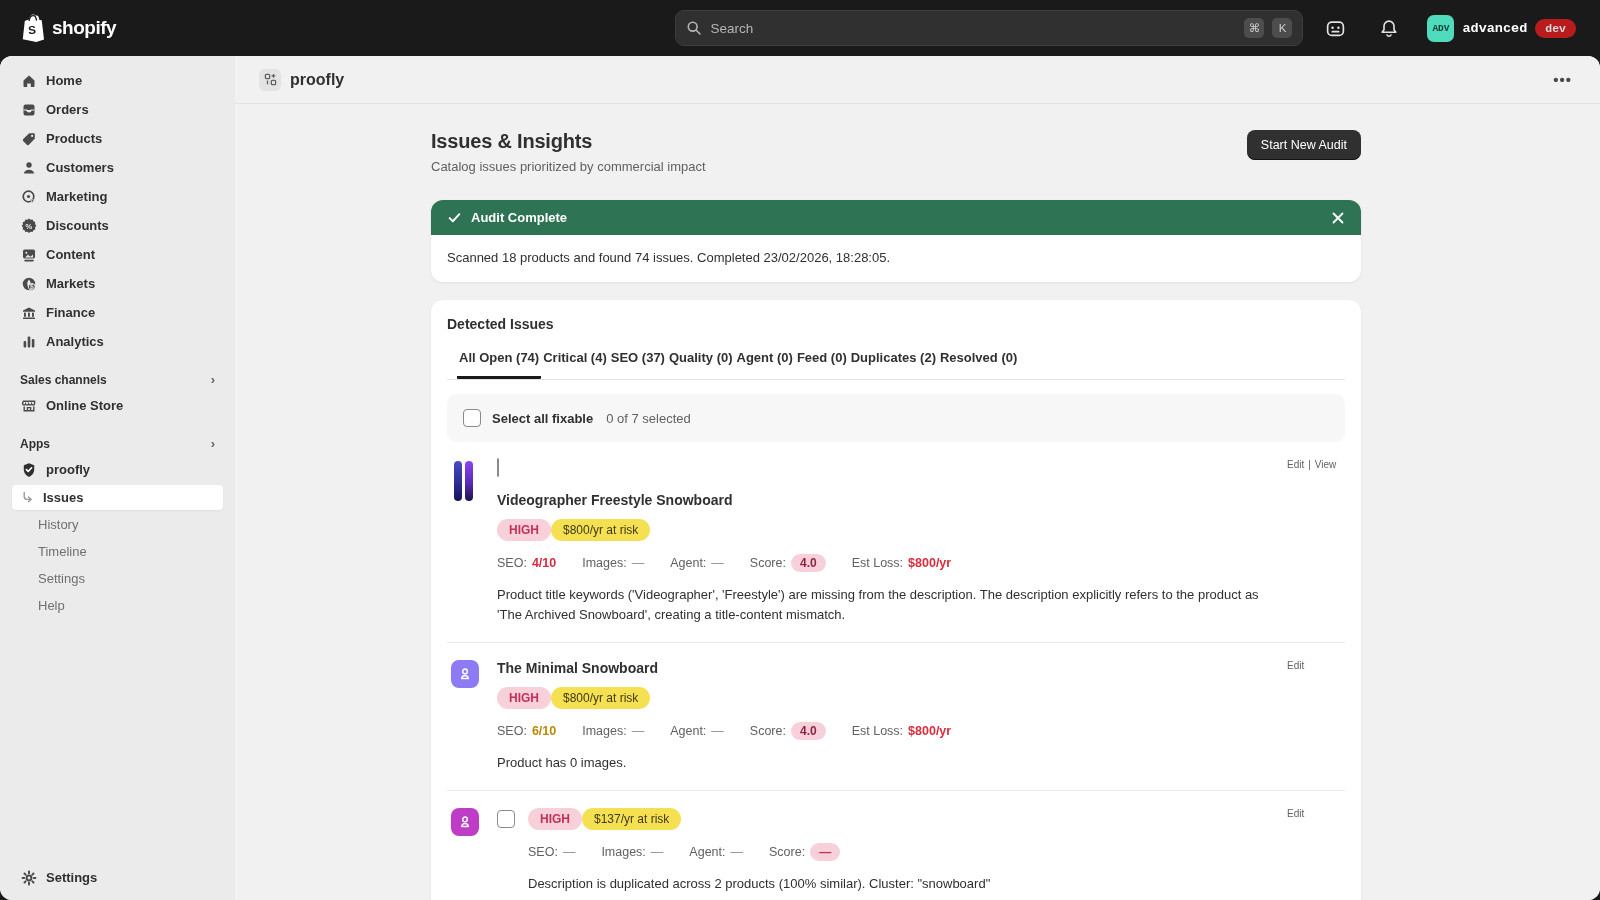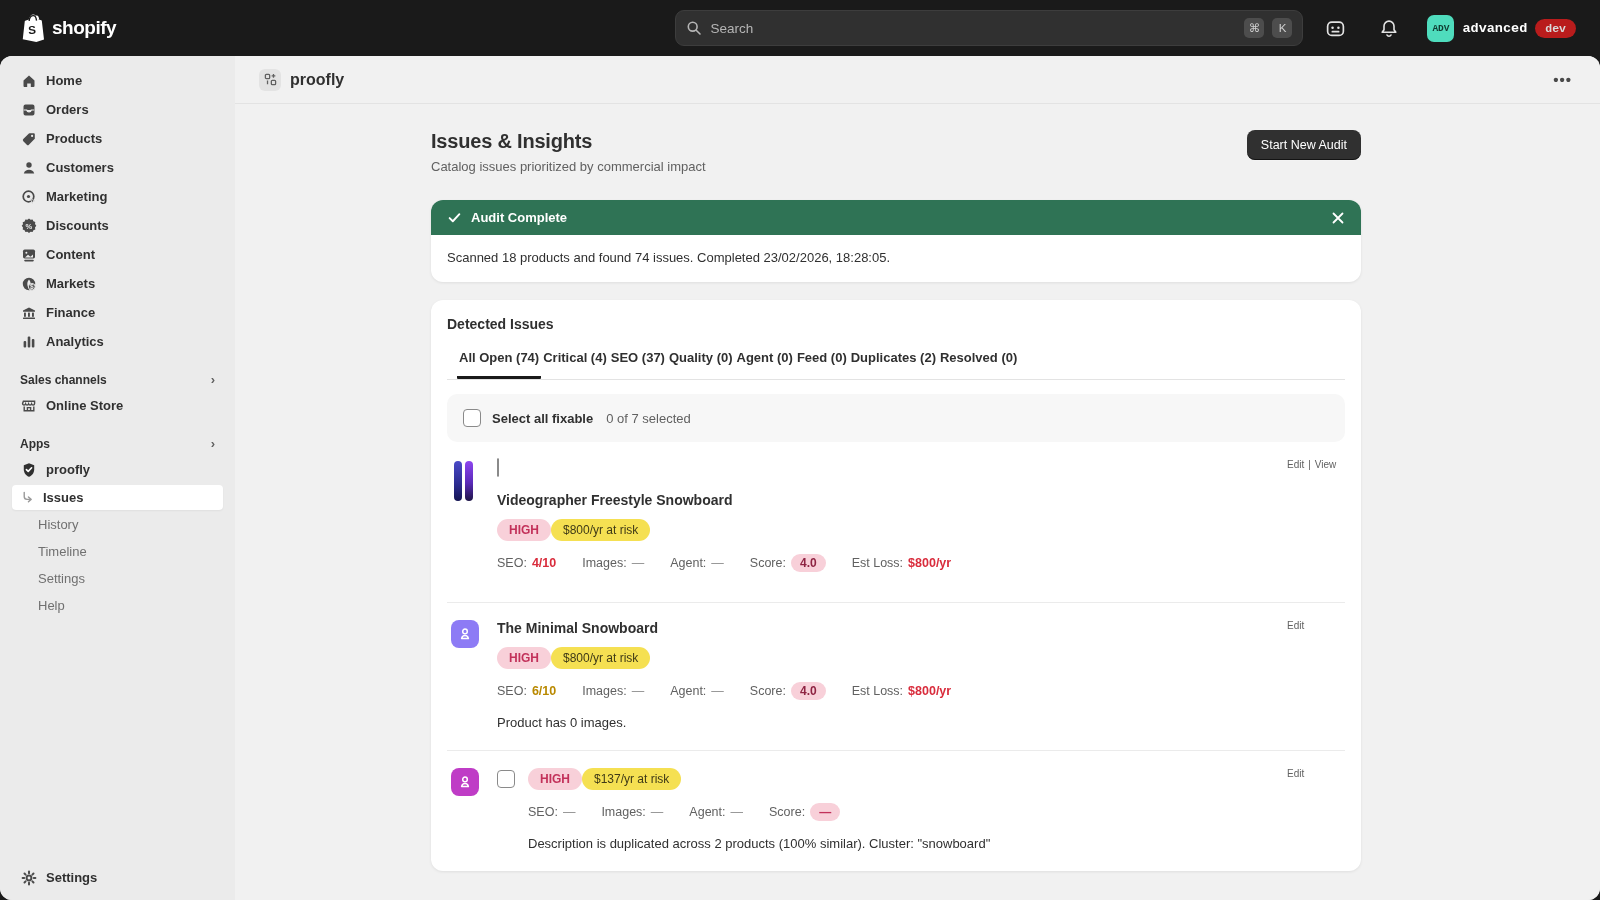--- a/index.html
+++ b/index.html
@@ -418,20 +418,21 @@
                   </span>
                 <span class="pair">
                     <span>Score:</span>
                     <span class="score-pill">4.0</span>
                   </span>
                 <span class="pair">
                     <span>Est Loss:</span>
                     <span class="v-red">$800/yr</span>
                   </span>
               </div>
+              <div class="issue-desc">Product title keywords ('Videographer', 'Freestyle') are missing from the description. The description explicitly refers to the product as 'The Archived Snowboard', creating a title-content mismatch.</div>
             </div>
             <div class="issue-actions">
               <span>Edit</span>
               <span>|</span>
               <span>View</span>
             </div>
           </div>
 
           <div class="issue">
             <div class="issue-left">

